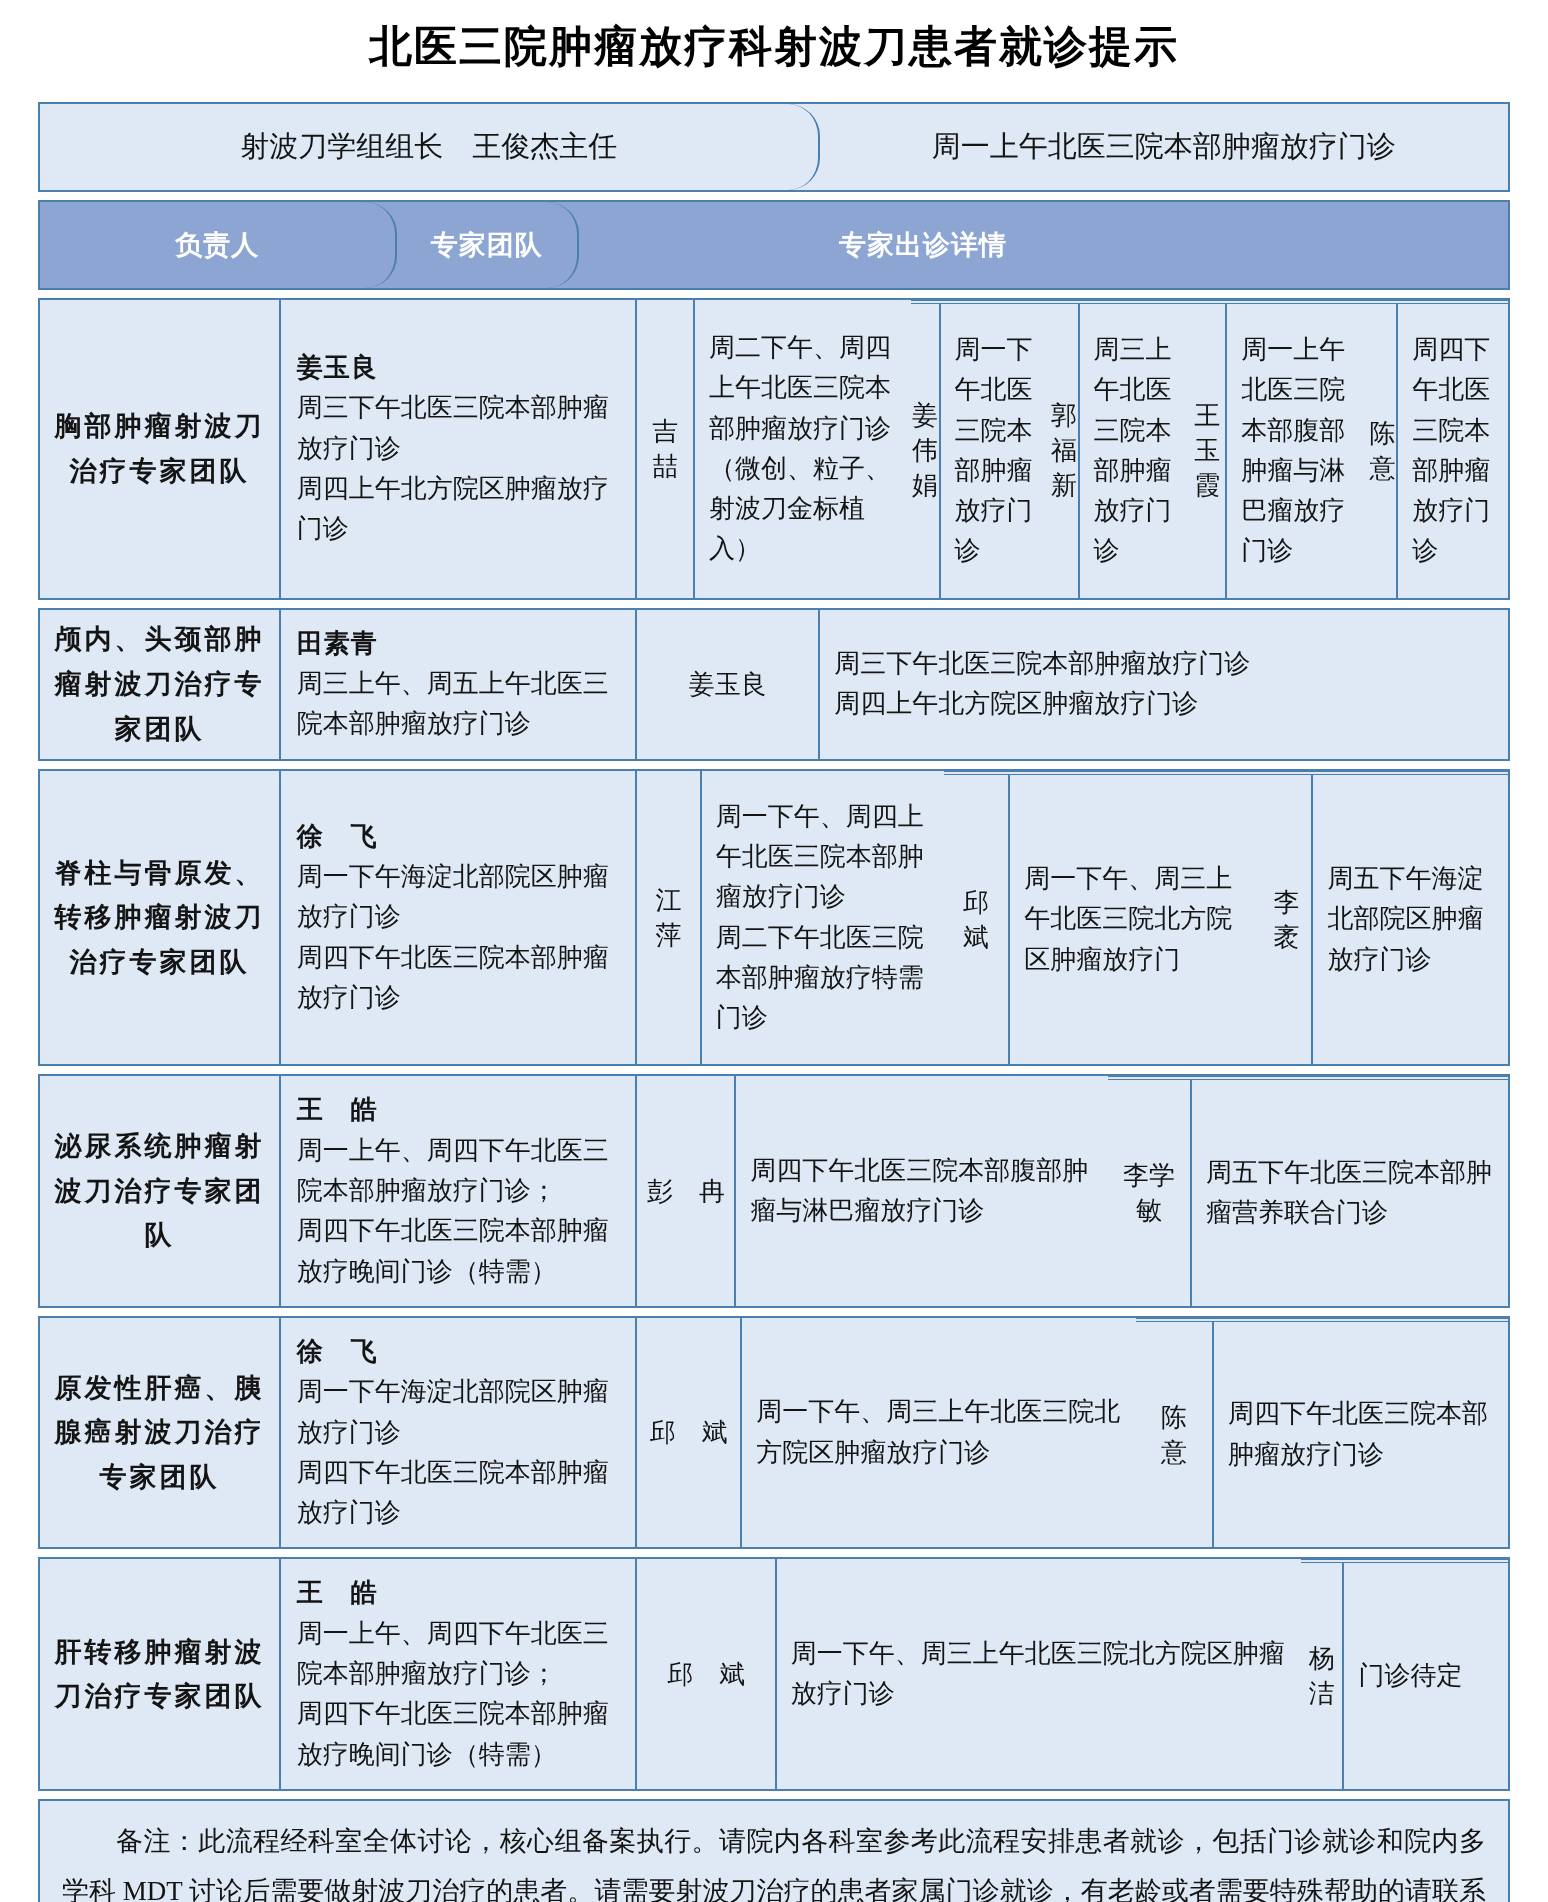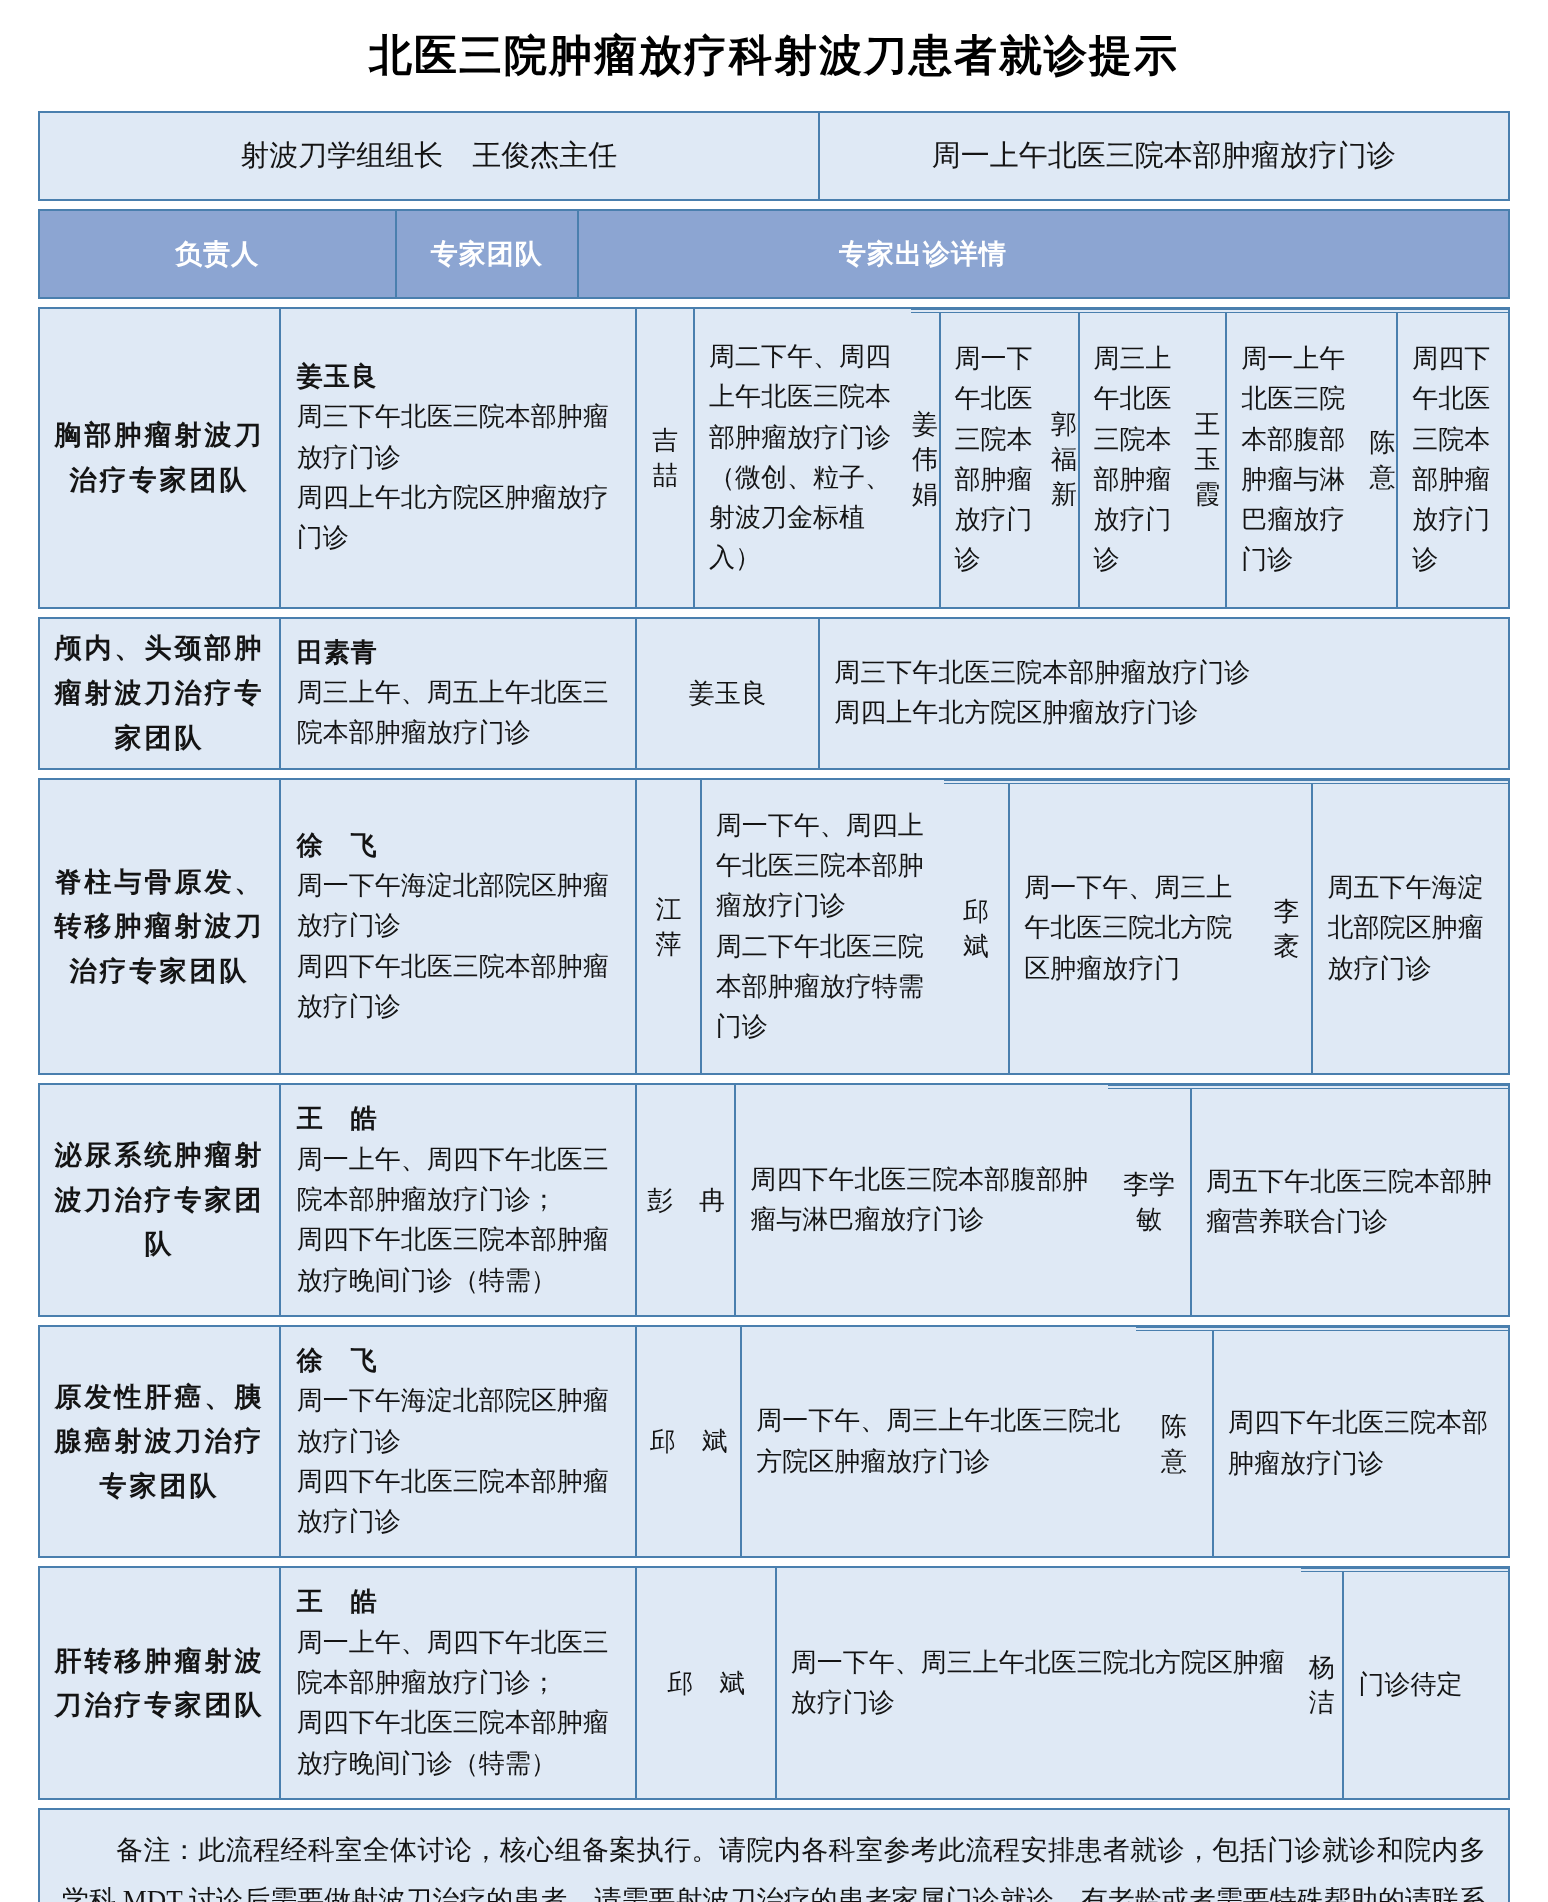--- a/index.html
+++ b/index.html
@@ -15,31 +15,31 @@
     font-family:"Liberation Serif","DejaVu Serif",serif;
     color:var(--ink);
   }
   .page{padding:14px 38px 20px 38px;}
   h1.title{
     font-family:"Liberation Sans","DejaVu Sans",sans-serif;
     font-weight:900;
     font-size:43px;
     text-align:center;
     letter-spacing:2px;
-    margin:13px 0 26px 0;
+    margin:4px 0 26px 0;
     color:#000;
   }
   .band{
     border:2px solid var(--bd);
     background:var(--light);
     display:flex;
     align-items:stretch;
     margin-bottom:8px;
   }
-  .cell{padding:12px 14px;}
+  .cell{padding:12px 14px;border-radius:32px;}
   
   .info-band .cell{
     display:flex;align-items:center;justify-content:center;
     font-size:29px;
     min-height:86px;
     text-align:center;
   }
   .info-left{width:53.1%;border-right:2px solid var(--bd);}
   .info-right{width:46.9%;}
   

